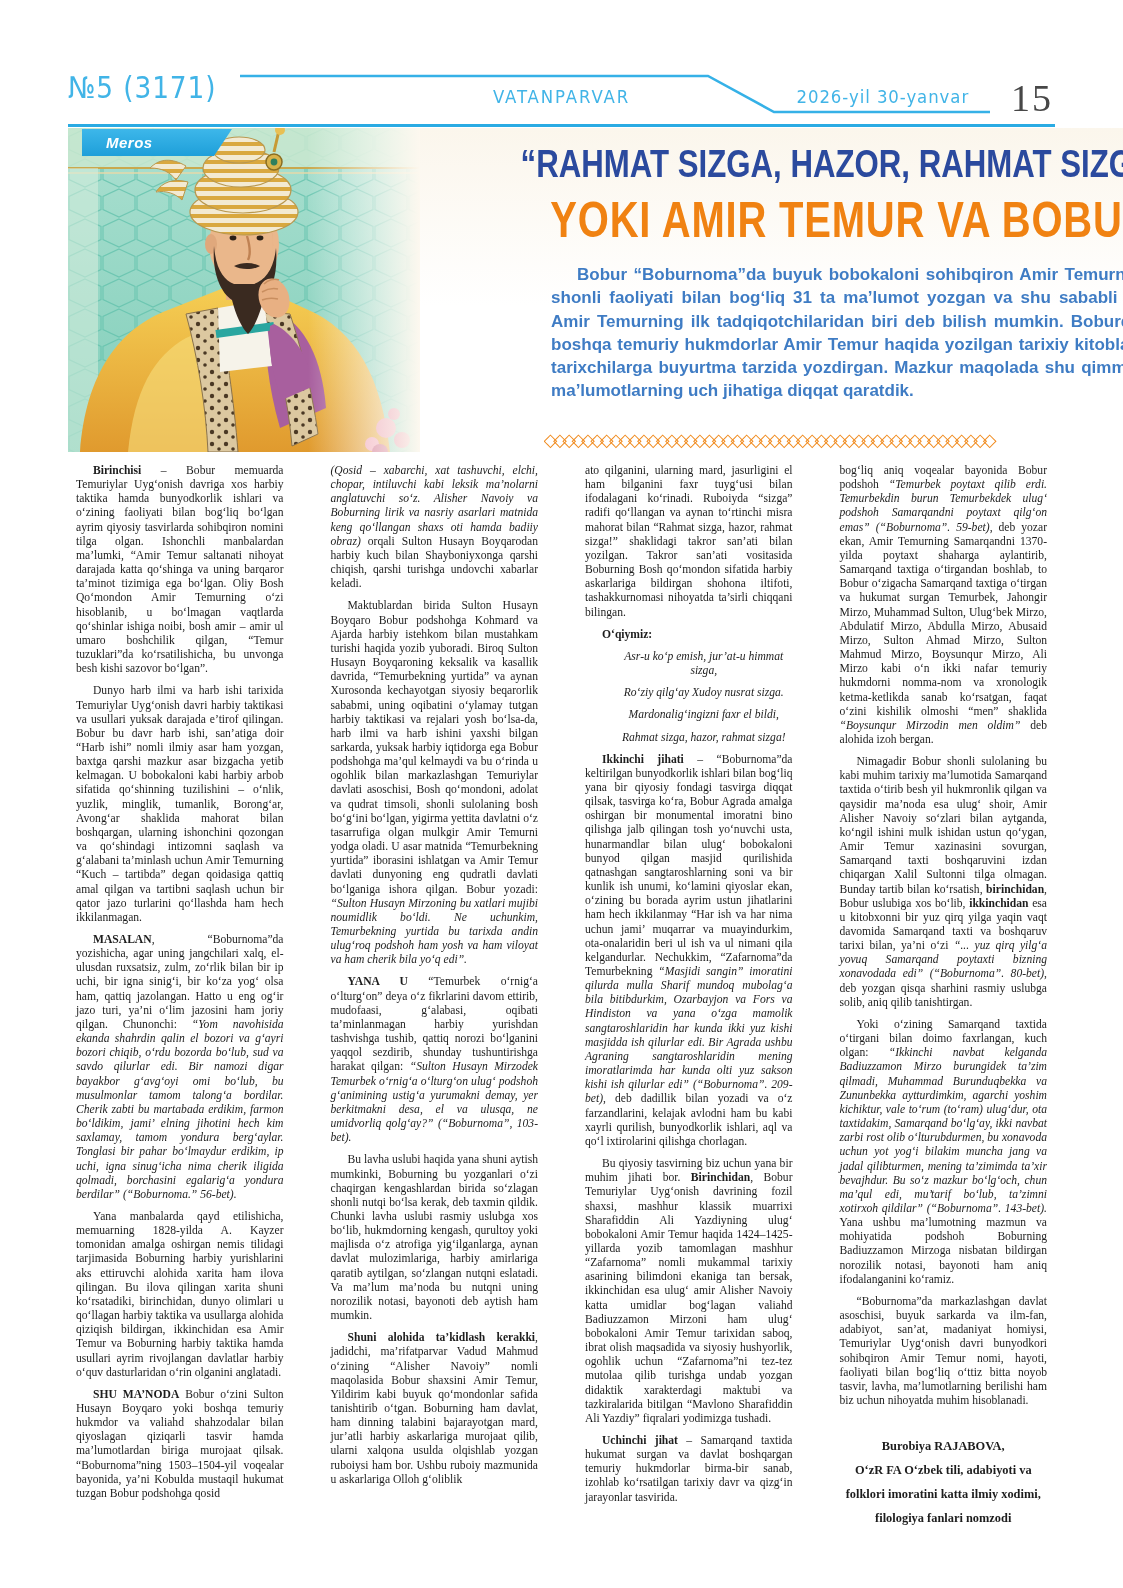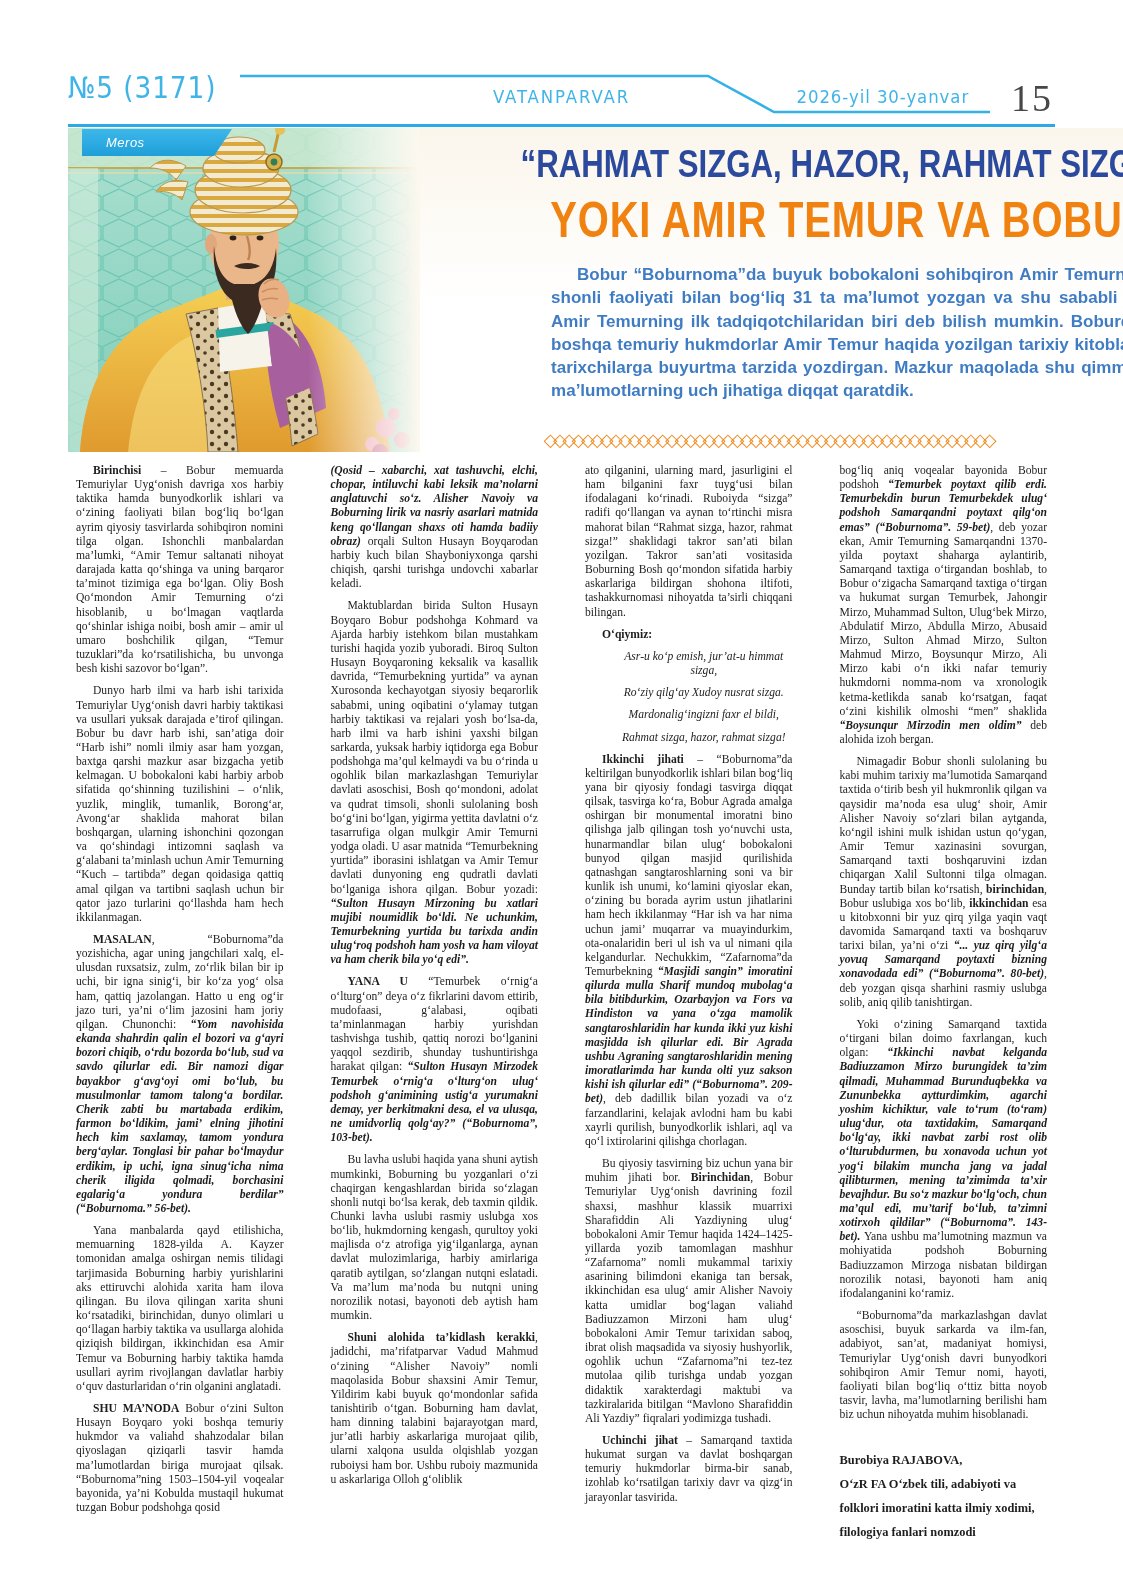--- a/index.html
+++ b/index.html
@@ -21,21 +21,21 @@
   .page-number{position:absolute;right:2px;top:6px;font-family:"Liberation Serif",serif;
                font-size:38px;color:#474747;letter-spacing:2px;}
   .masthead-rule{position:absolute;left:68px;top:124px;width:987px;height:3px;background:#2aabe3;}
 
   
   .section-ribbon{position:absolute;left:82px;top:129px;width:150px;height:27px;z-index:5;
     background:linear-gradient(180deg,#3db7ea,#1e9fd9);
     clip-path:polygon(0 0,100% 0,88% 100%,0 100%);
     display:flex;align-items:center;padding-left:24px;box-sizing:border-box;}
   .section-ribbon span{color:#fff;font-family:"Liberation Sans",sans-serif;
-    font-style:italic;font-weight:normal;font-size:13px;letter-spacing:.5px;}
+    font-style:italic;font-weight:bold;font-size:15px;letter-spacing:.5px;}
 
   
   .hero{position:absolute;left:68px;top:128px;width:987px;height:324px;display:flex;}
   .portrait{flex:none;width:352px;height:324px;}
   .hero-right{flex:1;position:relative;padding:0 0 0 18px;box-sizing:border-box;
     background:linear-gradient(180deg,#fbf6ec 0%,#ffffff 55%);
     display:flex;flex-direction:column;align-items:center;}
   .headline-1{margin-top:16px;font-family:"Liberation Sans",sans-serif;font-weight:700;
     font-size:39px;line-height:1.05;color:#2b4a9e;white-space:nowrap;
     transform:scaleX(.80);transform-origin:center;letter-spacing:0px;}
@@ -50,25 +50,25 @@
     font-family:"DejaVu Sans",sans-serif;}
 
   
   .columns{position:absolute;left:68px;top:456px;width:987px;height:1090px;
     display:grid;grid-template-columns:repeat(4,1fr);column-gap:31px;overflow:hidden;}
   .col{overflow:hidden;}
   .para{margin:8px;font-size:11.6px;line-height:14.15px;text-align:justify;
         text-indent:17px;color:#1d1d1d;}
   .para.noindent{text-indent:0;}
   .para.poem{text-indent:0;padding-left:30px;text-align:center;font-style:italic;}
-  .para.sig{text-indent:0;text-align:left;font-weight:bold;font-size:12.4px;line-height:16px;}
+  .para.sig{text-indent:0;text-align:center;font-weight:bold;font-size:12.4px;line-height:16px;}
   .para.sig-gap{margin-top:30px;}
   .seg-n{}
   .seg-b{font-weight:bold;}
-  .seg-i{font-style:italic;font-weight:bold;}
+  .seg-i{font-style:italic;}
 </style>
 </head>
 <body>
 
 <div class="page">
 
   <div class="masthead">
     <svg class="rule-lines" viewBox="0 0 987 54">
       <polyline points="172,6 640,6 706,42 922,42" fill="none" stroke="#35b1e7" stroke-width="2.5"></polyline>
     </svg>

